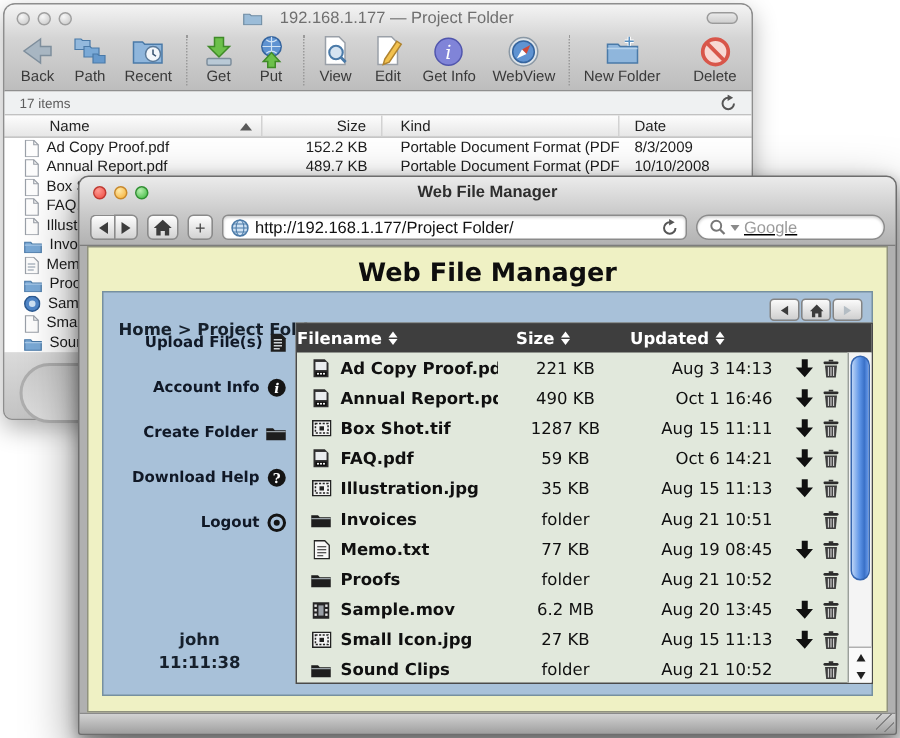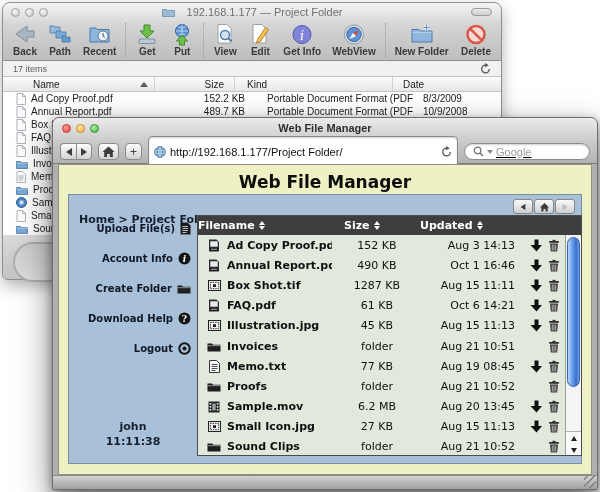--- a/index.html
+++ b/index.html
@@ -20,29 +20,29 @@
   .lt.gray{background:radial-gradient(circle at 35% 30%,#f7f7f7,#c6c6c6);border:1px solid #9f9f9f;}
   .ftp-title{position:absolute;left:0;right:0;top:3px;text-align:center;font-size:11px;color:#6f6f6f;
     display:flex;justify-content:center;align-items:center;gap:12px;}
   .pill{position:absolute;right:9px;top:5px;width:21px;height:8px;border-radius:5px;
     background:linear-gradient(#e9e9e9,#cfcfcf);border:1px solid #9a9a9a;}
   .ftp-toolbar{height:40px;display:flex;align-items:flex-start;padding:1px 10px 0 10px;}
   .tb-group{display:flex;gap:11px;}
   .tb-sep{width:0;border-left:1px dotted #9a9a9a;height:34px;margin:1px 9px 0 9px;}
   .tb-item{display:flex;flex-direction:column;align-items:center;gap:0;cursor:default;}
   .tb-item .icn{height:24px;}
-  .tb-label{font-size:10px;color:#3a3a3a;white-space:nowrap;font-weight:bold;}
+  .tb-label{font-size:10px;color:#3a3a3a;white-space:nowrap;}
   .tb-delete{margin-left:auto;}
   .ftp-statusbar{height:16px;background:#eff1f2;border-bottom:1px solid #c2c2c2;
     display:flex;justify-content:space-between;align-items:center;padding:0 10px;
     font-size:9px;color:#5d5d5d;}
   .ftp-colheads{height:15px;background:linear-gradient(#fdfdfd,#e6e6e6);border-bottom:1px solid #c6c6c6;
     display:flex;font-size:10px;color:#222;align-items:center;}
   .ch{border-right:1px solid #d2d2d2;height:100%;display:flex;align-items:center;}
-  .ch-name{width:152px;padding-left:30px;justify-content:space-between;}
+  .ch-name{width:172px;padding-left:30px;justify-content:space-between;}
   .ch-size{width:80px;justify-content:flex-end;padding-right:10px;}
   .ch-kind{width:158px;padding-left:12px;}
   .ch-date{flex:1;padding-left:10px;border-right:none;}
   .tri-asc{width:0;height:0;border-left:4px solid transparent;border-right:4px solid transparent;
     border-bottom:5px solid #5a5a5a;margin-right:6px;}
   .ftp-list{background:#ffffff;height:143px;overflow:hidden;font-size:10px;color:#1d1d1d;}
   .frow{height:13px;display:flex;align-items:center;}
   .fc-name{width:172px;display:flex;align-items:center;gap:5px;padding-left:13px;white-space:nowrap;overflow:hidden;}
   .fc-size{width:80px;text-align:right;padding-right:10px;}
   .fc-kind{width:158px;padding-left:12px;white-space:nowrap;overflow:hidden;}
@@ -71,21 +71,21 @@
     background:linear-gradient(#fdfdfd,#d2d2d2);border:1px solid #8a8a8a;cursor:default;}
   .seg .nav-btn{width:16px;}
   .seg .nav-btn:first-child{border-radius:4px 0 0 4px;border-right:none;}
   .seg .nav-btn:last-child{border-radius:0 4px 4px 0;}
   .btn-home{width:21px;border-radius:4px;}
   .btn-plus{width:17px;border-radius:4px;font-size:12px;color:#444;}
   .tri-l{width:0;height:0;border-top:4px solid transparent;border-bottom:4px solid transparent;border-right:6px solid #3c3c3c;}
   .tri-r{width:0;height:0;border-top:4px solid transparent;border-bottom:4px solid transparent;border-left:6px solid #3c3c3c;}
   .tri-r.dis{border-left-color:#b4bdc4;}
   .urlfield{flex:1;height:17px;background:#fff;border:1px solid #8b8b8b;border-radius:4px;
-    display:flex;align-items:center;gap:4px;padding:15px 5px;box-shadow:inset 0 1px 2px rgba(0,0,0,.2);}
+    display:flex;align-items:center;gap:4px;padding:0 5px;box-shadow:inset 0 1px 2px rgba(0,0,0,.2);}
   .urltext{font-size:11px;color:#111;white-space:nowrap;overflow:hidden;flex:1;}
   .searchfield{width:126px;height:17px;background:#fff;border:1px solid #8b8b8b;border-radius:9px;
     display:flex;align-items:center;gap:3px;padding:0 8px;box-shadow:inset 0 1px 2px rgba(0,0,0,.2);text-decoration:underline;}
   .tri-dn-t{width:0;height:0;border-left:3px solid transparent;border-right:3px solid transparent;border-top:4px solid #8a8a8a;}
   .ghost{font-size:11px;color:#9a9a9a;}
 
   .saf-content{position:absolute;left:5px;right:5px;top:46px;bottom:14px;
     background:#eff1c4;border:1px solid #90927f;overflow:hidden;
     font-family:"DejaVu Sans","Liberation Sans",sans-serif;}
   .page-heading{margin-top:7px;text-align:center;font-size:17px;font-weight:bold;color:#0e0e0e;}
@@ -326,21 +326,21 @@
             <span class="icn">
               <svg width="10" height="12">
                 <path d="M1 .5h5.5L9.5 3.5V11.5H1z" fill="#fdfdfd" stroke="#9aa0a8" stroke-width=".8"></path>
                 <path d="M6.5 .5V3.5H9.5" fill="none" stroke="#9aa0a8" stroke-width=".8"></path>
               </svg>
             </span>
             <span>Annual Report.pdf</span>
           </div>
           <div class="fc-size">489.7 KB</div>
           <div class="fc-kind">Portable Document Format (PDF)</div>
-          <div class="fc-date">10/9/2008</div>
+          <div class="fc-date">10/10/2008</div>
         </div>
         <div class="frow">
           <div class="fc-name">
             <span class="icn">
               <svg width="10" height="12">
                 <path d="M1 .5h5.5L9.5 3.5V11.5H1z" fill="#fdfdfd" stroke="#9aa0a8" stroke-width=".8"></path>
                 <path d="M6.5 .5V3.5H9.5" fill="none" stroke="#9aa0a8" stroke-width=".8"></path>
               </svg>
             </span>
             <span>Box Shot.tif</span>
@@ -622,21 +622,21 @@
                   <svg width="12" height="13">
                     <path d="M1 .5h7.5L11 3v9.5H1z" fill="#2e2e2e"></path>
                     <rect x="2.3" y="2.3" width="7.4" height="5.4" fill="#e9ecee"></rect>
                     <rect x="2.3" y="8.9" width="7.4" height="2.7" fill="#0d0d0d"></rect>
                     <circle cx="4" cy="10.2" r=".7" fill="#fff"></circle>
                     <circle cx="6" cy="10.2" r=".7" fill="#fff"></circle>
                     <circle cx="8" cy="10.2" r=".7" fill="#fff"></circle>
                   </svg>
                 </span>
                 <span class="wc-name">Ad Copy Proof.pdf</span>
-                <span class="wc-size">152 KB</span>
+                <span class="wc-size">221 KB</span>
                 <span class="wc-upd">Aug 3 14:13</span>
                 <span class="wc-act">
                   <span class="icn">
                     <svg width="13" height="13">
                       <path d="M4.5 .5h4v5.5h3.5L6.5 12.5 .5 6h4z" fill="#101010"></path>
                     </svg>
                   </span>
                   <span class="icn">
                     <svg width="12" height="13">
                       <path d="M4.5 .8h3v1.2h-3z" fill="#333"></path>
@@ -709,21 +709,21 @@
                   <svg width="12" height="13">
                     <path d="M1 .5h7.5L11 3v9.5H1z" fill="#2e2e2e"></path>
                     <rect x="2.3" y="2.3" width="7.4" height="5.4" fill="#e9ecee"></rect>
                     <rect x="2.3" y="8.9" width="7.4" height="2.7" fill="#0d0d0d"></rect>
                     <circle cx="4" cy="10.2" r=".7" fill="#fff"></circle>
                     <circle cx="6" cy="10.2" r=".7" fill="#fff"></circle>
                     <circle cx="8" cy="10.2" r=".7" fill="#fff"></circle>
                   </svg>
                 </span>
                 <span class="wc-name">FAQ.pdf</span>
-                <span class="wc-size">61 KB</span>
+                <span class="wc-size">59 KB</span>
                 <span class="wc-upd">Oct 6 14:21</span>
                 <span class="wc-act">
                   <span class="icn">
                     <svg width="13" height="13">
                       <path d="M4.5 .5h4v5.5h3.5L6.5 12.5 .5 6h4z" fill="#101010"></path>
                     </svg>
                   </span>
                   <span class="icn">
                     <svg width="12" height="13">
                       <path d="M4.5 .8h3v1.2h-3z" fill="#333"></path>
@@ -736,21 +736,21 @@
               </div>
               <div class="wrow">
                 <span class="wc-icon icn">
                   <svg width="13" height="11">
                     <rect x=".5" y=".5" width="12" height="10" fill="#f2f2f2" stroke="#222"></rect>
                     <rect x="2.3" y="2.3" width="8.4" height="6.4" fill="none" stroke="#222" stroke-dasharray="1.4 1"></rect>
                     <rect x="5" y="4.2" width="3" height="2.8" fill="#222"></rect>
                   </svg>
                 </span>
                 <span class="wc-name">Illustration.jpg</span>
-                <span class="wc-size">45 KB</span>
+                <span class="wc-size">35 KB</span>
                 <span class="wc-upd">Aug 15 11:13</span>
                 <span class="wc-act">
                   <span class="icn">
                     <svg width="13" height="13">
                       <path d="M4.5 .5h4v5.5h3.5L6.5 12.5 .5 6h4z" fill="#101010"></path>
                     </svg>
                   </span>
                   <span class="icn">
                     <svg width="12" height="13">
                       <path d="M4.5 .8h3v1.2h-3z" fill="#333"></path>

